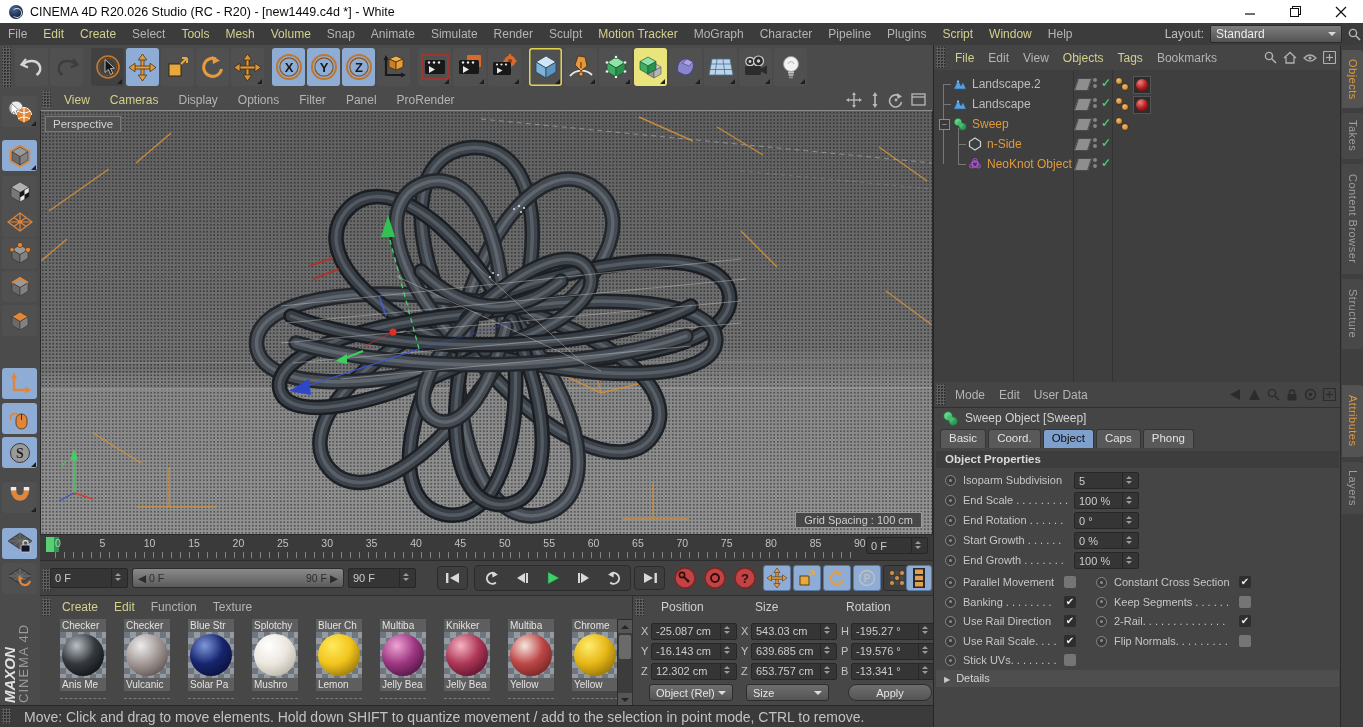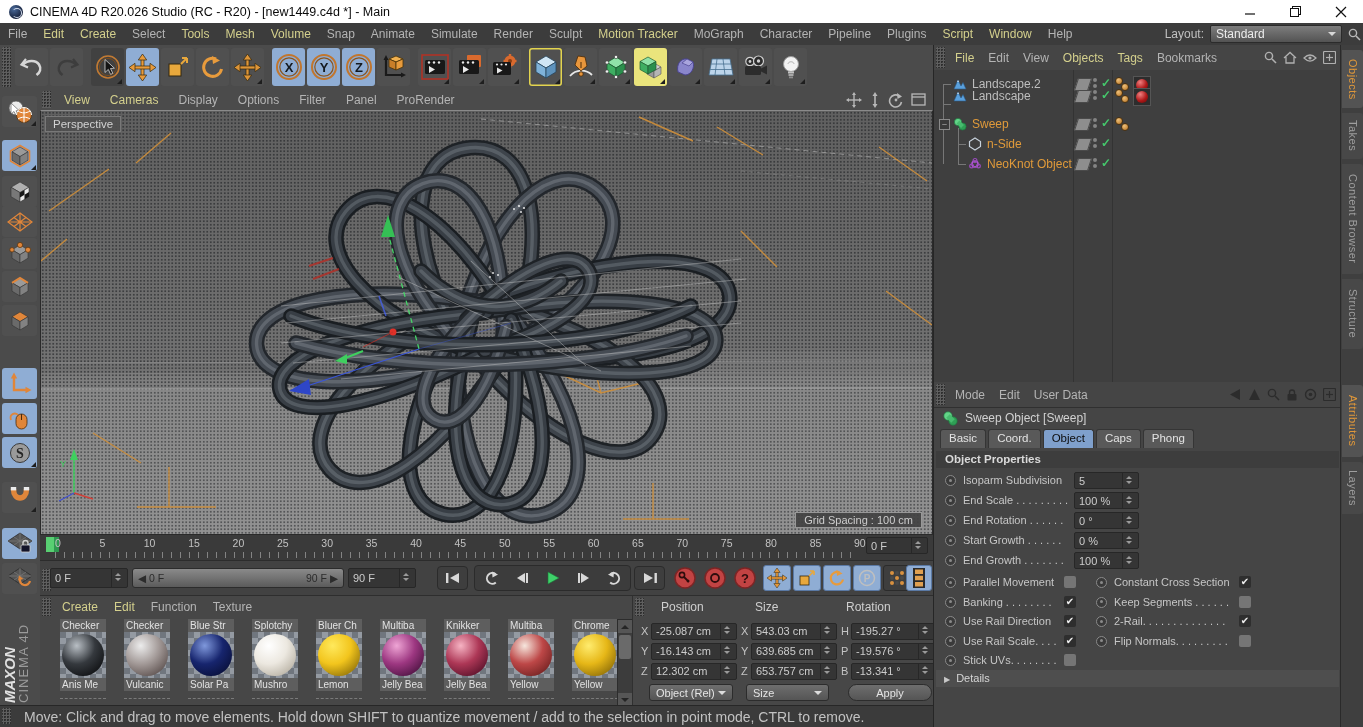--- a/index.html
+++ b/index.html
@@ -139,21 +139,21 @@
 .vtab.active span{color:#e0983a}
 svg{display:block}
 </style>
 </head>
 <body>
 
 <div id="app">
 
   <div class="abs" id="titlebar">
     <div id="c4dlogo"></div>
-    <span class="t">CINEMA 4D R20.026 Studio (RC - R20) - [new1449.c4d *] - Main</span>
+    <span class="t">CINEMA 4D R20.026 Studio (RC - R20) - [new1449.c4d *] - White</span>
     <div class="winbtns">
       <div class="winbtn">
           <svg width="11" height="11">
             <line x1="0" y1="8" x2="10" y2="8" stroke="#111" stroke-width="1.2"></line>
           </svg>
         </div>
       <div class="winbtn">
           <svg width="12" height="12">
             <rect x="2.5" y="0.5" width="8" height="8" fill="none" stroke="#111"></rect>
             <rect x="0.5" y="2.5" width="8" height="8" fill="#fff" stroke="#111"></rect>
@@ -1145,21 +1145,21 @@
           </span>
         <span class="chk">✓</span>
         <span class="tagdots">
             <i style="left:0;top:1px"></i>
             <i style="left:6px;top:7px"></i>
           </span>
         <span class="mattag">
             <i></i>
           </span>
       </div>
-      <div class="orow" style="top:16px">
+      <div class="orow" style="top:24px">
         <span class="oicon" style="left:19px">
             <svg width="14" height="14">
               <polygon points="1,12 5,3 8,9 10,5.5 13,12" fill="#5aa0dc" stroke="#2a5a8a" stroke-width="0.6"></polygon>
               <polygon points="4.2,5 5,3 5.9,5" fill="#e8f2fa"></polygon>
             </svg>
           </span>
         <span class="oname" style="left:38px">Landscape</span>
         <span class="vis"></span>
         <span class="dots2">
             <i></i>

